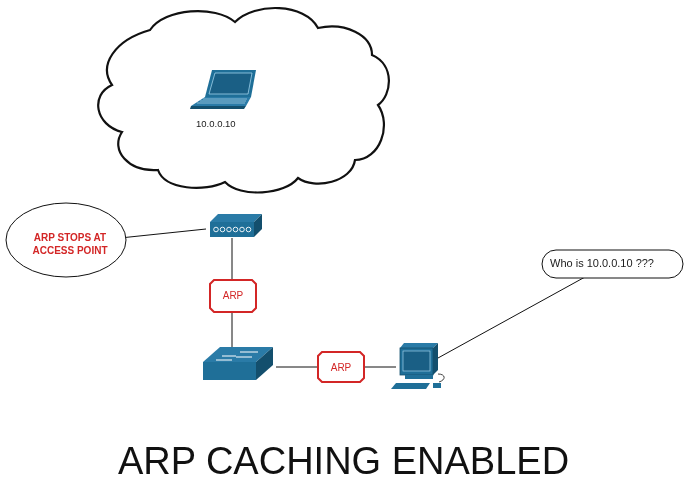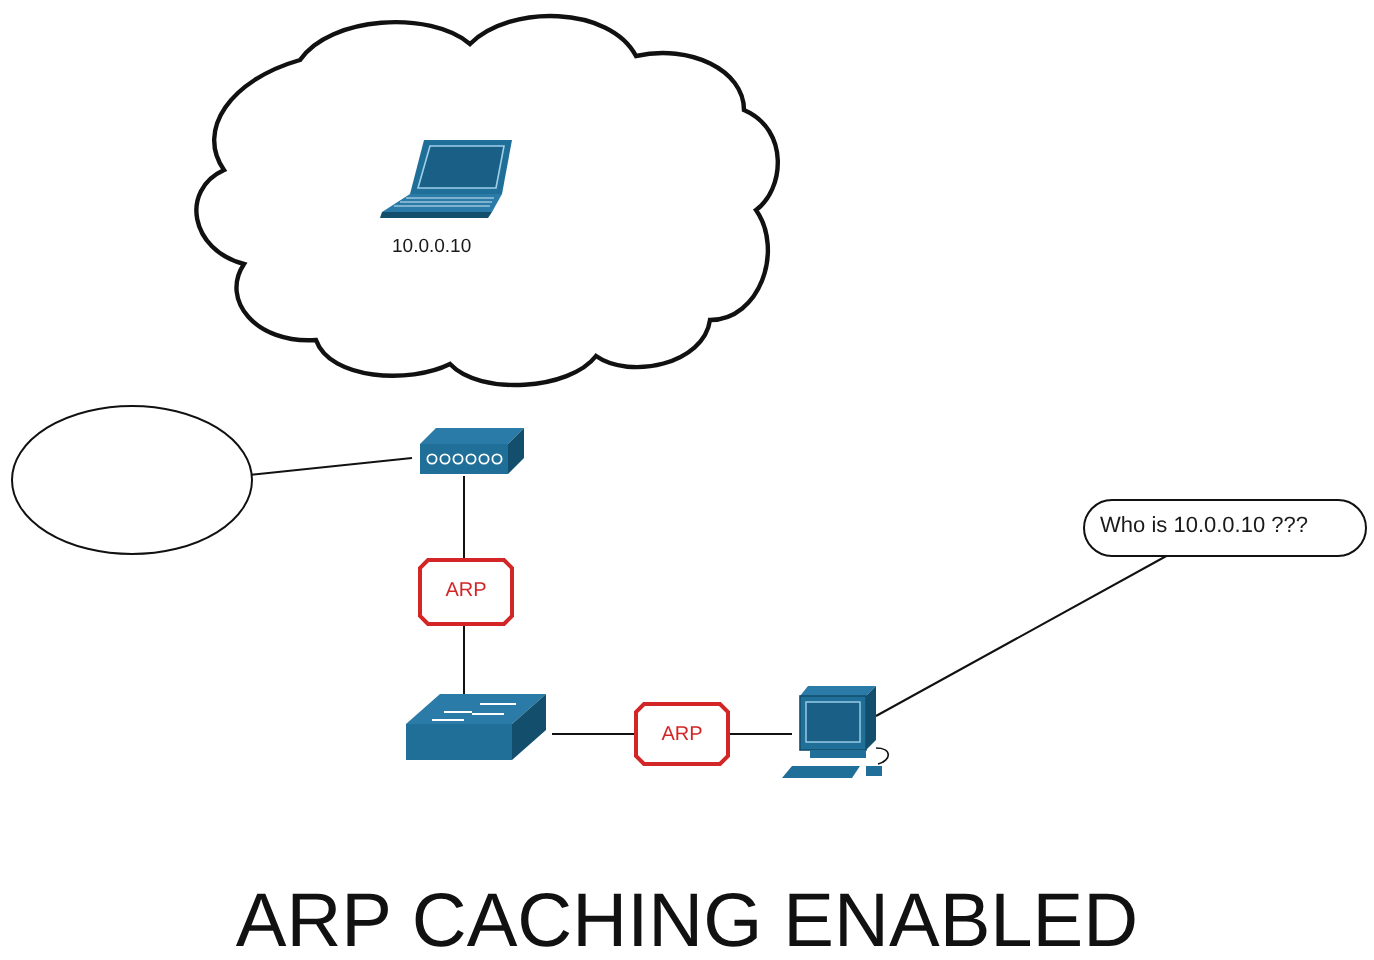--- a/index.html
+++ b/index.html
@@ -86,20 +86,22 @@
     <rect x="433" y="383" width="8" height="5" fill="#1f6f98"></rect>
     <path d="M438,374 C446,374 446,380 439,382" fill="none" stroke="#111" stroke-width="0.8"></path>
   </g>
 
   <rect x="542" y="250" width="141" height="28" rx="14" ry="14" fill="#ffffff" stroke="#111" stroke-width="1"></rect>
 </svg>
 
 <div class="lbl ip-label">10.0.0.10</div>
 
 <div class="lbl callout-text">
+  <div>ARP STOPS AT</div>
+  <div>ACCESS POINT</div>
 </div>
 
 <div class="arp-tag arp1">ARP</div>
 <div class="arp-tag arp2">ARP</div>
 
 <div class="lbl bubble-text">Who is 10.0.0.10 ???</div>
 
 <div class="lbl title">ARP CACHING ENABLED</div>
 
 </body></html>

